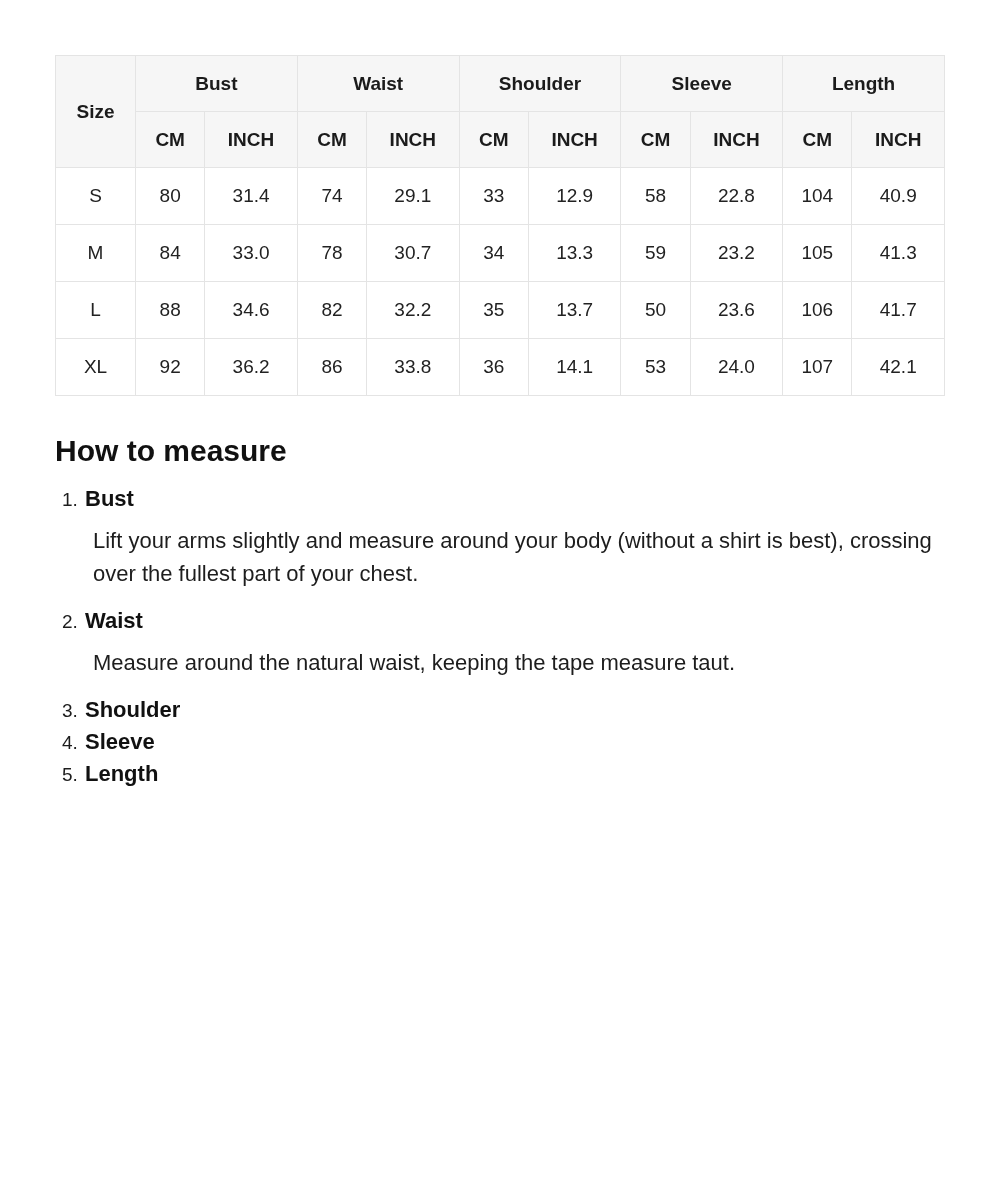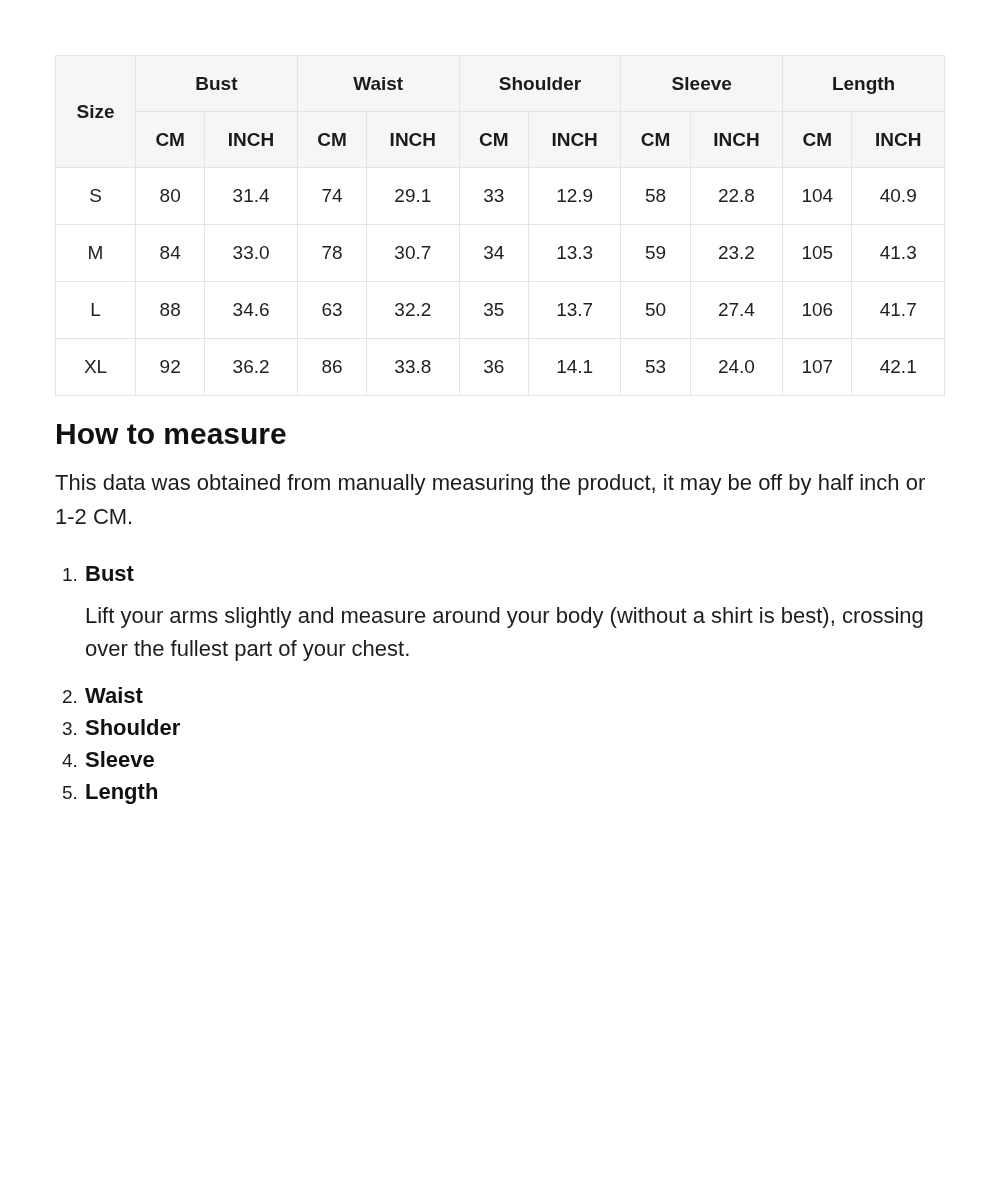--- a/index.html
+++ b/index.html
@@ -41,21 +41,21 @@
   table.size-chart tbody td { height: 57px; background: #ffffff; }
   .col-size { width: 9%; }
   .col-cm   { width: 7.8%; }
   .col-inch { width: 10.4%; }
 
   
   h2.section-title {
     font-size: 30px;
     font-weight: bold;
     color: #111111;
-    margin: 20px 0 14px 0;
+    margin: 37px 0 14px 0;
     line-height: 36px;
   }
   p.intro {
     font-size: 22px;
     line-height: 34px;
     margin: 0 0 24px 0;
     color: #1d1d1d;
   }
   ol.measure-list {
     margin: 0;
@@ -70,21 +70,21 @@
   .item-term {
     font-weight: bold;
     font-size: 22px;
     line-height: 32px;
     color: #111111;
   }
   .item-desc {
     font-weight: normal;
     font-size: 22px;
     line-height: 33px;
-    margin: 9px 0 15px 0;
+    margin: 9px 0 15px 8px;
     color: #1d1d1d;
   }
 </style>
 </head>
 <body>
 
 <div class="content">
 
   <table class="size-chart">
     <colgroup>
@@ -146,55 +146,55 @@
         <td>13.3</td>
         <td>59</td>
         <td>23.2</td>
         <td>105</td>
         <td>41.3</td>
       </tr>
       <tr>
         <td>L</td>
         <td>88</td>
         <td>34.6</td>
-        <td>63</td>
+        <td>82</td>
         <td>32.2</td>
         <td>35</td>
         <td>13.7</td>
         <td>50</td>
-        <td>27.4</td>
+        <td>23.6</td>
         <td>106</td>
         <td>41.7</td>
       </tr>
       <tr>
         <td>XL</td>
         <td>92</td>
         <td>36.2</td>
         <td>86</td>
         <td>33.8</td>
         <td>36</td>
         <td>14.1</td>
         <td>53</td>
         <td>24.0</td>
         <td>107</td>
         <td>42.1</td>
       </tr>
     </tbody>
   </table>
 
   <h2 class="section-title">How to measure</h2>
-  <p class="intro">This data was obtained from manually measuring the product, it may be off by half inch or 1-2 CM.</p>
 
   <ol class="measure-list">
     <li>
       <div class="item-term">Bust</div>
       <div class="item-desc">Lift your arms slightly and measure around your body (without a shirt is best), crossing over the fullest part of your chest.</div>
     </li>
     <li>
       <div class="item-term">Waist</div>
+      <div class="item-desc">Measure around the natural waist, keeping the tape measure taut.</div>
     </li>
     <li>
       <div class="item-term">Shoulder</div>
     </li>
     <li>
       <div class="item-term">Sleeve</div>
     </li>
     <li>
       <div class="item-term">Length</div>
     </li>

